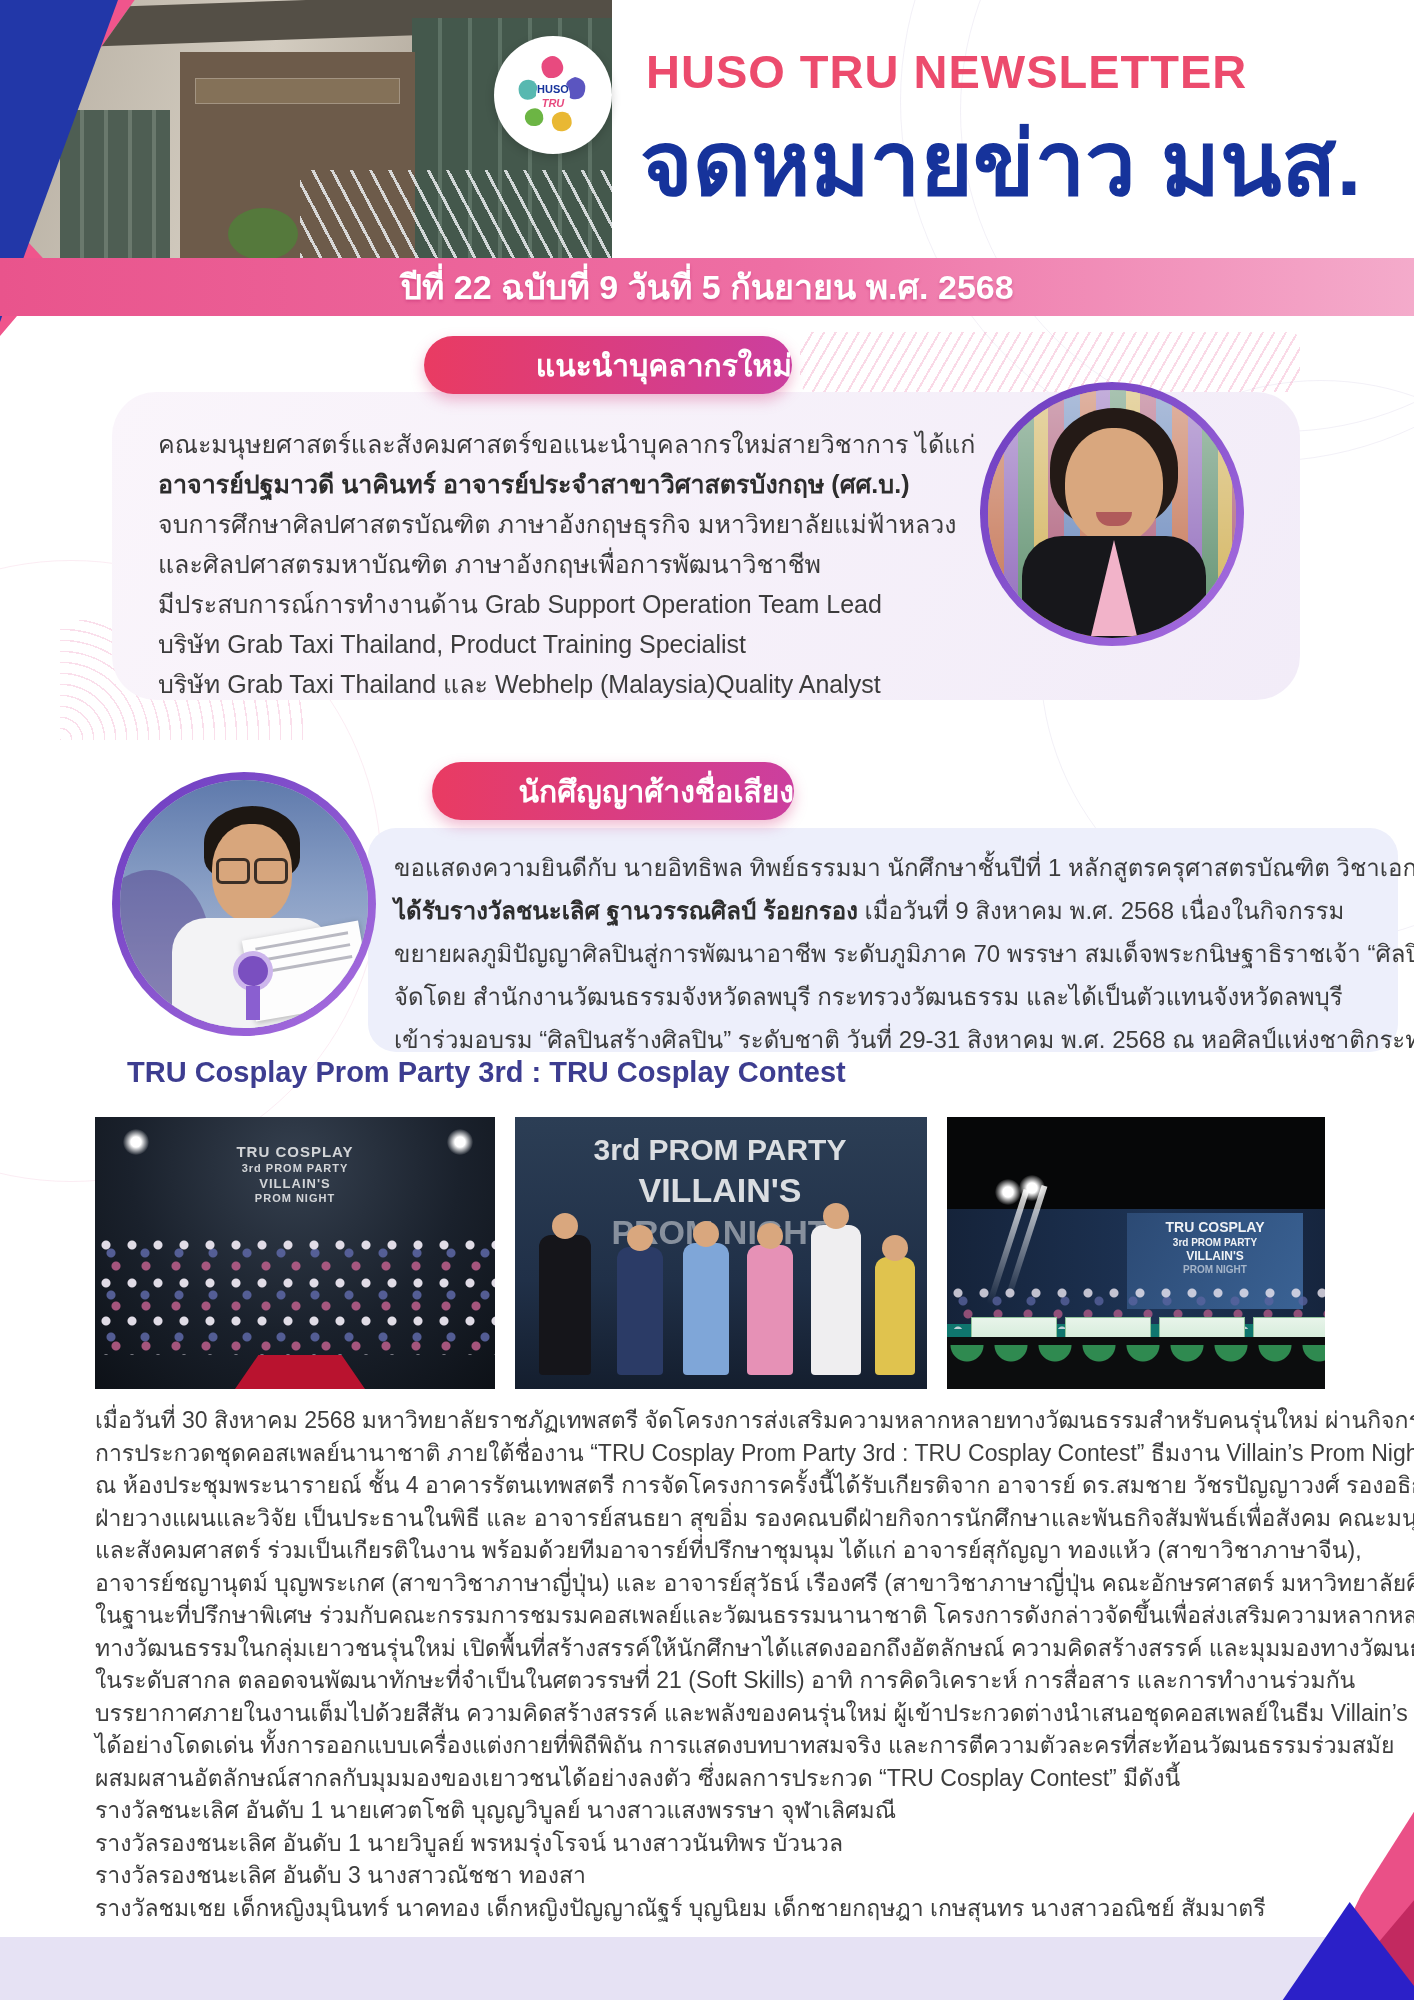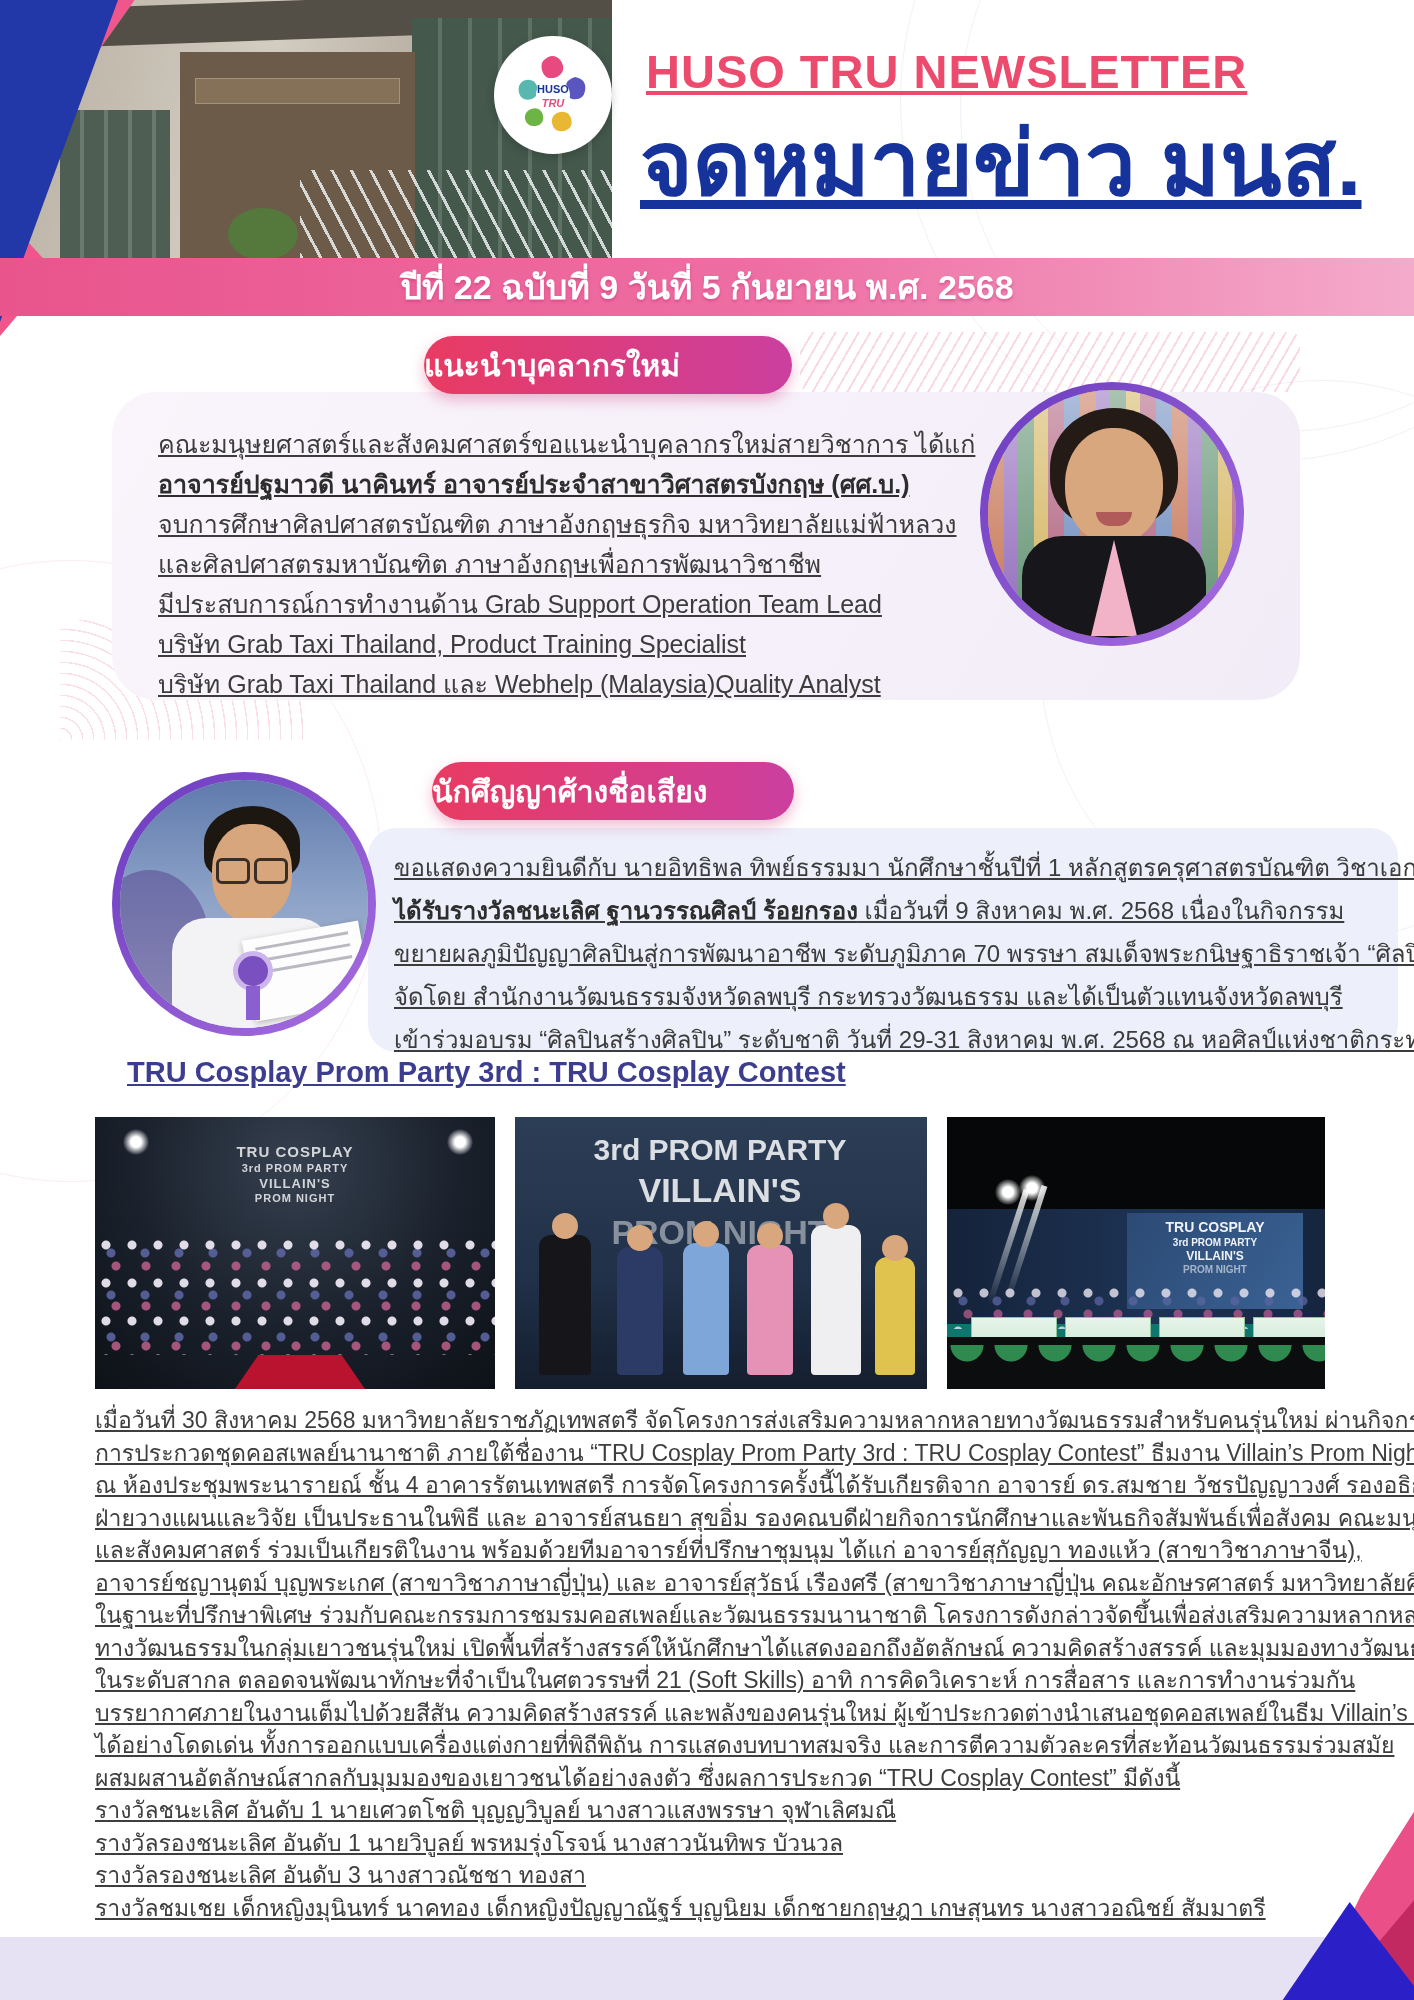--- a/index.html
+++ b/index.html
@@ -1,19 +1,19 @@
 <!DOCTYPE html>
 <html><head>
 <meta charset="utf-8">
 <style>
   html,body{margin:0;padding:0;background:#d9d9de;}
   #page{position:relative;width:1414px;height:2000px;background:#ffffff;overflow:hidden;
         font-family:"Liberation Sans",sans-serif;margin:0 auto;}
   .abs{position:absolute;}
-  .nowrap{white-space:nowrap;text-decoration:underline;}
+  .nowrap{white-space:nowrap;}
 
   
   .guilloche{position:absolute;border-radius:50%;border:1px solid rgba(160,150,200,.14);}
   .pinkwaves{position:absolute;background:repeating-radial-gradient(circle at 0% 100%,
      rgba(238,140,185,.28) 0 1.5px, transparent 1.5px 11px);}
 
   
   .pink-wedge{left:0;top:0;width:612px;height:336px;background:#f0558c;
      clip-path:polygon(13% 0,88% 0,14% 70%,0 100%,0 34%);z-index:1;}
   .blue-corner{left:0;top:0;width:118px;height:322px;background:#2237a8;
@@ -41,21 +41,21 @@
 
   .issue-banner{left:0;top:258px;width:1414px;height:58px;z-index:4;
      background:linear-gradient(90deg,#e9548c 0%,#ee6fa4 55%,#f4abcb 100%);
      display:flex;align-items:center;justify-content:center;}
   .issue-banner span{color:#ffffff;font-size:34px;font-weight:700;
      text-shadow:0 2px 3px rgba(190,40,110,.45);}
 
   
   .pill{height:58px;border-radius:29px;z-index:6;
      background:linear-gradient(90deg,#e93b62 0%,#cb3f9f 100%);
-     display:flex;align-items:center;justify-content:flex-start;
+     display:flex;align-items:center;justify-content:flex-end;
      box-shadow:0 6px 14px rgba(215,60,125,.35);}
   .pill span{color:#ffffff;font-size:30px;font-weight:700;}
   .hatch{position:absolute;background:repeating-linear-gradient(120deg,rgba(238,130,175,.30) 0 2px,transparent 2px 10px);z-index:1;}
 
   
   .s1-box{left:112px;top:392px;width:1188px;height:308px;border-radius:44px;z-index:2;
      background:linear-gradient(120deg,#faf5fb 0%,#f2ecf8 100%);}
   .s1-text{left:158px;top:424px;z-index:5;color:#3c3c3c;font-size:25px;line-height:40px;}
   .s1-text .bold{font-weight:700;color:#2d2d2d;}
 

